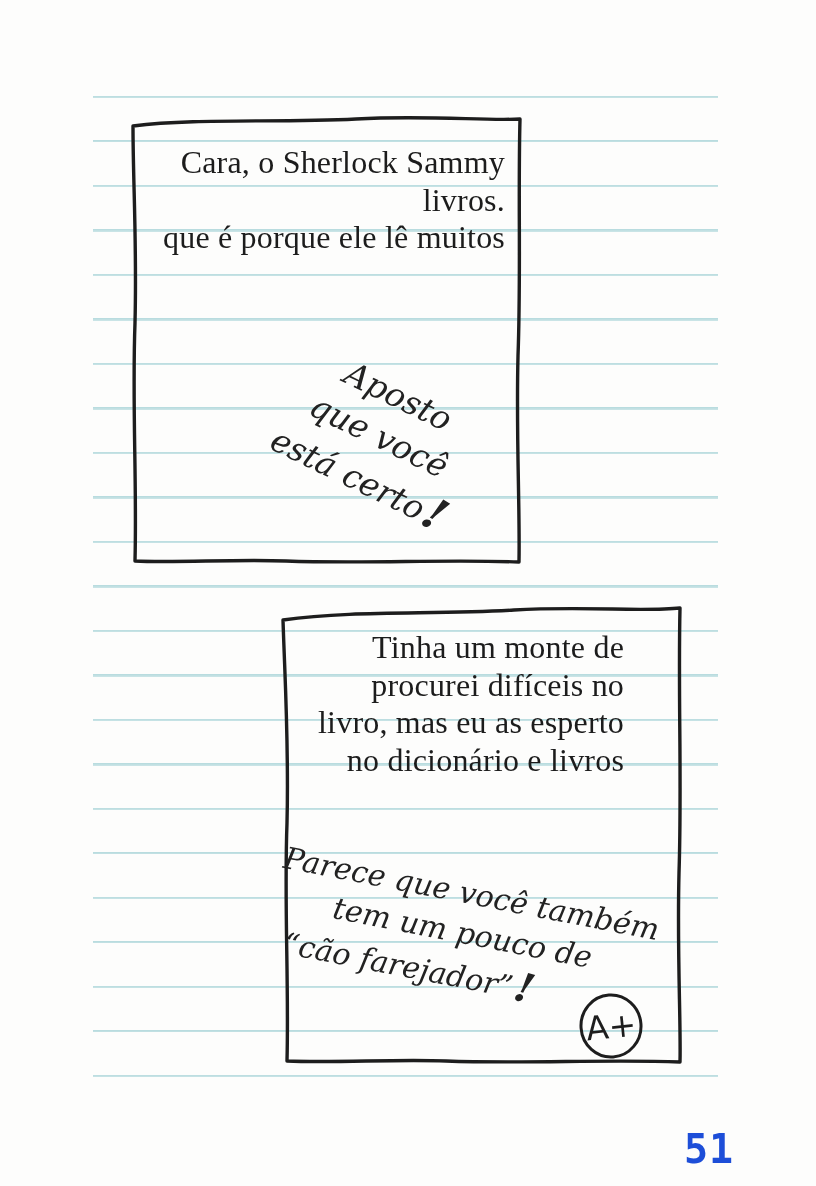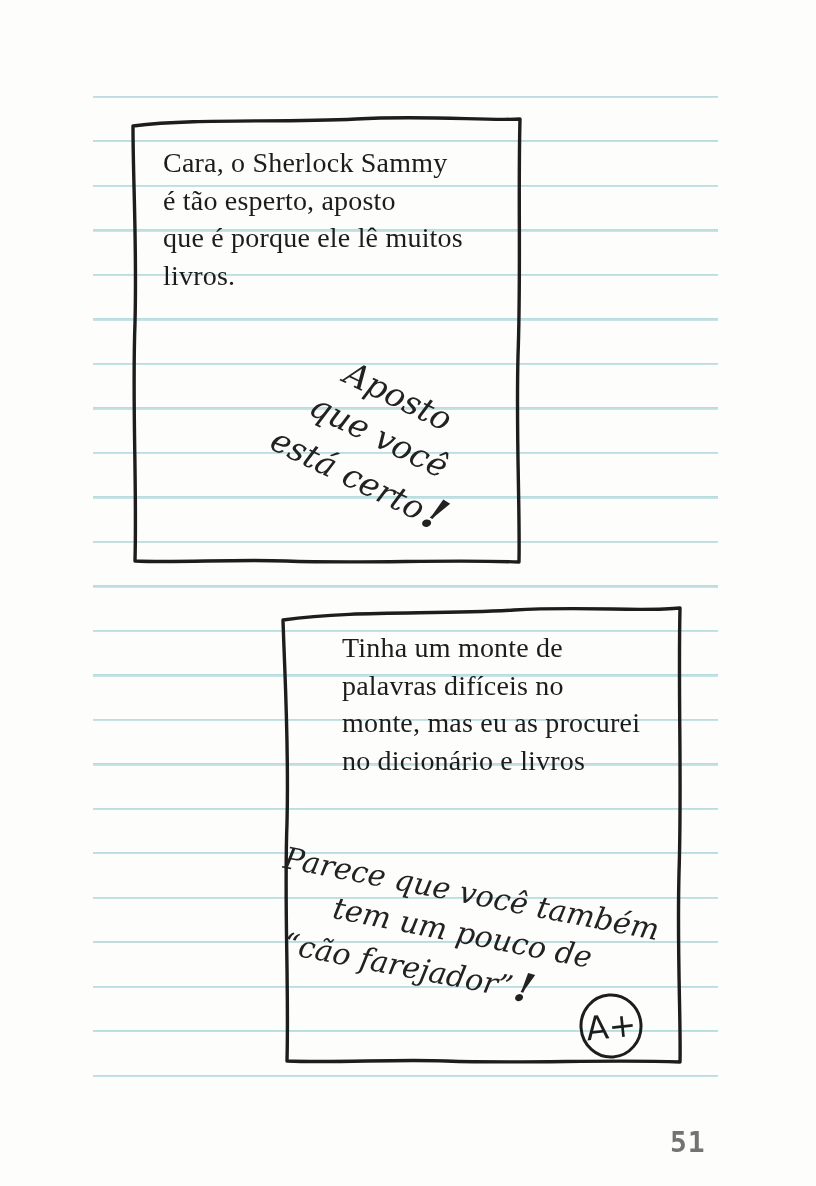--- a/index.html
+++ b/index.html
@@ -29,24 +29,25 @@
   .panel-border path{
     fill:none;
     stroke:#1d1d1d;
     stroke-width:3.4;
     stroke-linecap:round;
     stroke-linejoin:round;
   }
 
   
   .typed{
-    font-size:28px;
+    font-size:32px;
     line-height:37.5px;
     letter-spacing:0.2px;
     white-space:nowrap;
+    text-align:right;
   }
 
   
   .script{
     font-family:"DejaVu Serif", serif;
     font-style:italic;
     color:#222;
     white-space:nowrap;
   }
   .script1{
@@ -76,26 +77,26 @@
   .grade-svg{left:578px;top:992px;}
   .grade-svg ellipse{fill:none;stroke:#1d1d1d;stroke-width:3;}
   .grade-svg text{
     font-family:"DejaVu Sans", sans-serif;
     font-size:33px;
     fill:#1d1d1d;
   }
 
   
   .page-number{
-    left:670px;top:1126px;
+    left:684px;top:1126px;
     font-family:"DejaVu Sans Mono", monospace;
-    font-size:28px;
+    font-size:40px;
     font-weight:700;
     letter-spacing:1px;
-    color:#737373;
+    color:#1d4ed8;
   }
 </style>
 </head>
 <body>
 
 <div class="abs ruled-lines"></div>
 
 <svg class="abs panel-border" style="left:126px;top:111px;" width="400" height="458" viewBox="0 0 400 458">
   <path d="M 7 15
            C 70 7, 150 12, 230 8
@@ -103,47 +104,46 @@
            C 392 85, 395 165, 392 245
            C 390 325, 394 395, 393 451
            C 320 448, 240 453, 160 450
            C 110 448, 50 452, 9 450
            C 11 372, 6 292, 9 212
            C 11 132, 7 72, 7 15 Z"></path>
 </svg>
 
 <div class="abs typed" style="left:163px;top:144px;">
   <div>Cara, o Sherlock Sammy</div>
-  <div>é tão esperto, aposto</div>
+  <div>livros.</div>
   <div>que é porque ele lê muitos</div>
-  <div>livros.</div>
 </div>
 
 <div class="abs script script1">
   <div><span>Aposto</span></div>
   <div><span>que você</span></div>
   <div><span>está certo</span><span class="bang">!</span></div>
 </div>
 
 <svg class="abs panel-border" style="left:274px;top:601px;" width="415" height="470" viewBox="0 0 415 470">
   <path d="M 9 19
            C 80 9, 160 14, 240 9
            C 310 5, 370 11, 406 7
            C 404 92, 408 182, 405 272
            C 403 352, 407 422, 406 461
            C 332 458, 252 463, 172 460
            C 122 458, 62 462, 13 460
            C 15 382, 10 302, 13 222
            C 15 142, 11 82, 9 19 Z"></path>
 </svg>
 
-<div class="abs typed" style="left:318px;top:629px;margin-left:24px;">
+<div class="abs typed" style="left:318px;top:629px;">
   <div>Tinha um monte de</div>
-  <div>palavras difíceis no</div>
-  <div>monte, mas eu as procurei</div>
+  <div>procurei difíceis no</div>
+  <div>livro, mas eu as esperto</div>
   <div>no dicionário e livros</div>
 </div>
 
 <div class="abs script script2">
   <div><span>Parece que você também</span></div>
   <div class="indent-1"><span>tem um pouco de</span></div>
   <div class="indent-2"><span>“cão farejador”</span><span class="bang">!</span></div>
 </div>
 
 <svg class="abs grade-svg" width="68" height="68" viewBox="0 0 68 68">

